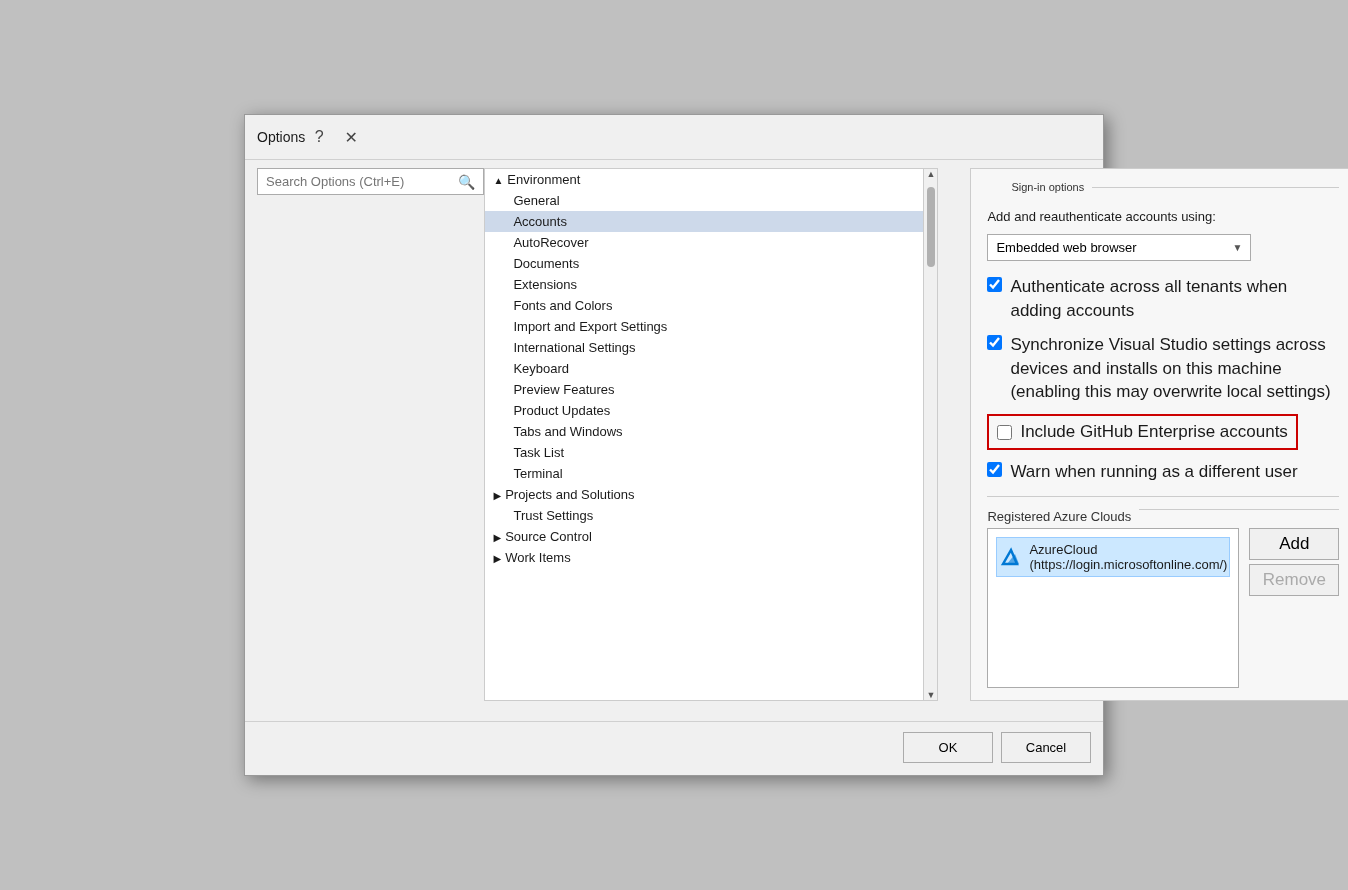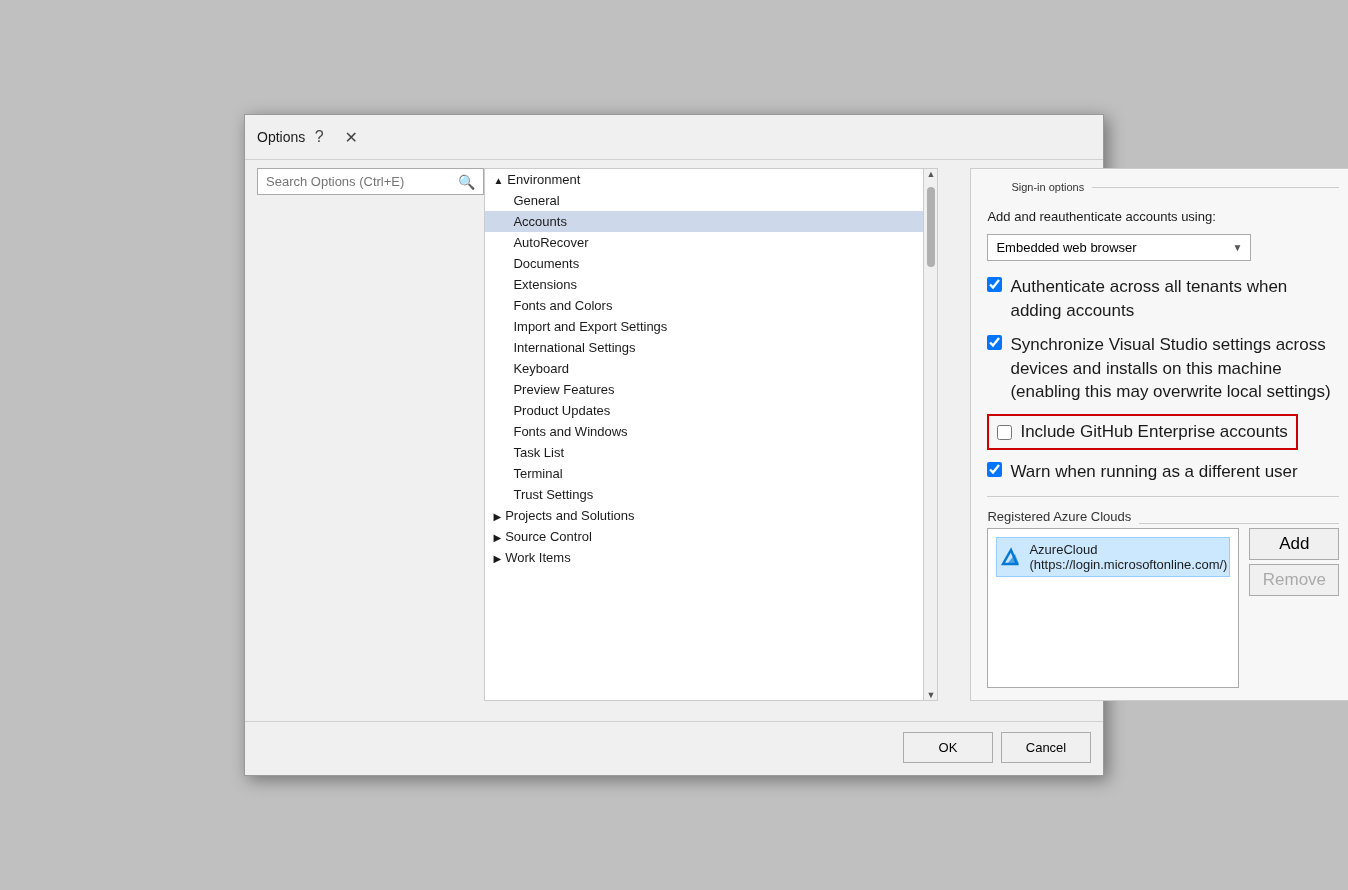--- a/index.html
+++ b/index.html
@@ -181,21 +181,21 @@
       width: fit-content;
     }
     .github-checkbox {
       width: 15px;
       height: 15px;
       cursor: pointer;
       flex-shrink: 0;
     }
     .azure-section-header {
       display: flex;
-      align-items: flex-end;
+      align-items: flex-start;
       margin-bottom: 4px;
     }
     .azure-section-title {
       font-size: 13px;
       color: #333;
       white-space: nowrap;
       margin-right: 8px;
     }
     .azure-section-line {
       flex: 1;
@@ -350,25 +350,25 @@
             <div class="tree-item selected child">Accounts</div>
             <div class="tree-item child">AutoRecover</div>
             <div class="tree-item child">Documents</div>
             <div class="tree-item child">Extensions</div>
             <div class="tree-item child">Fonts and Colors</div>
             <div class="tree-item child">Import and Export Settings</div>
             <div class="tree-item child">International Settings</div>
             <div class="tree-item child">Keyboard</div>
             <div class="tree-item child">Preview Features</div>
             <div class="tree-item child">Product Updates</div>
-            <div class="tree-item child">Fonts and Windows</div>
+            <div class="tree-item child">Tabs and Windows</div>
             <div class="tree-item child">Task List</div>
             <div class="tree-item child">Terminal</div>
+            <div class="tree-item root"><span class="arrow">▶</span>Projects and Solutions</div>
             <div class="tree-item child">Trust Settings</div>
-            <div class="tree-item root"><span class="arrow">▶</span>Projects and Solutions</div>
             <div class="tree-item root"><span class="arrow">▶</span>Source Control</div>
             <div class="tree-item root"><span class="arrow">▶</span>Work Items</div>
           </div>
         <div class="left-scrollbar">
           <span class="scroll-btn">▲</span>
           <div style="flex:1;display:flex;align-items:flex-start;padding-top:4px;">
             <div class="scroll-thumb" style="height:80px;"></div>
           </div>
           <span class="scroll-btn">▼</span>
         </div>

